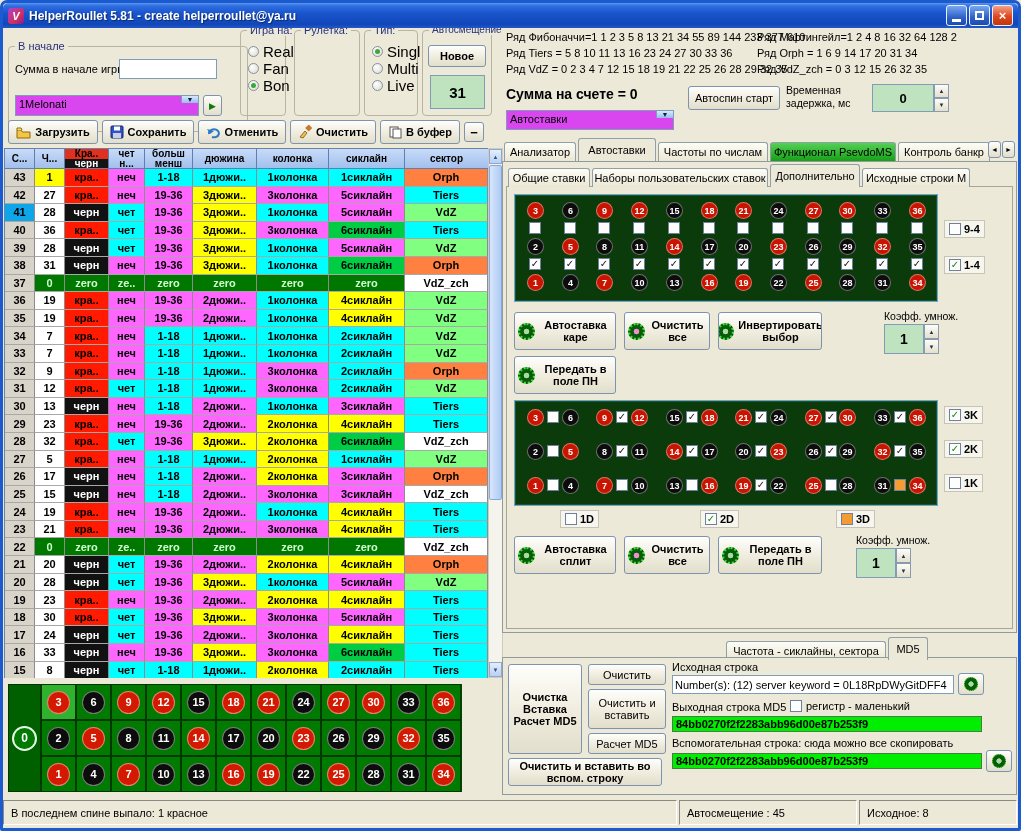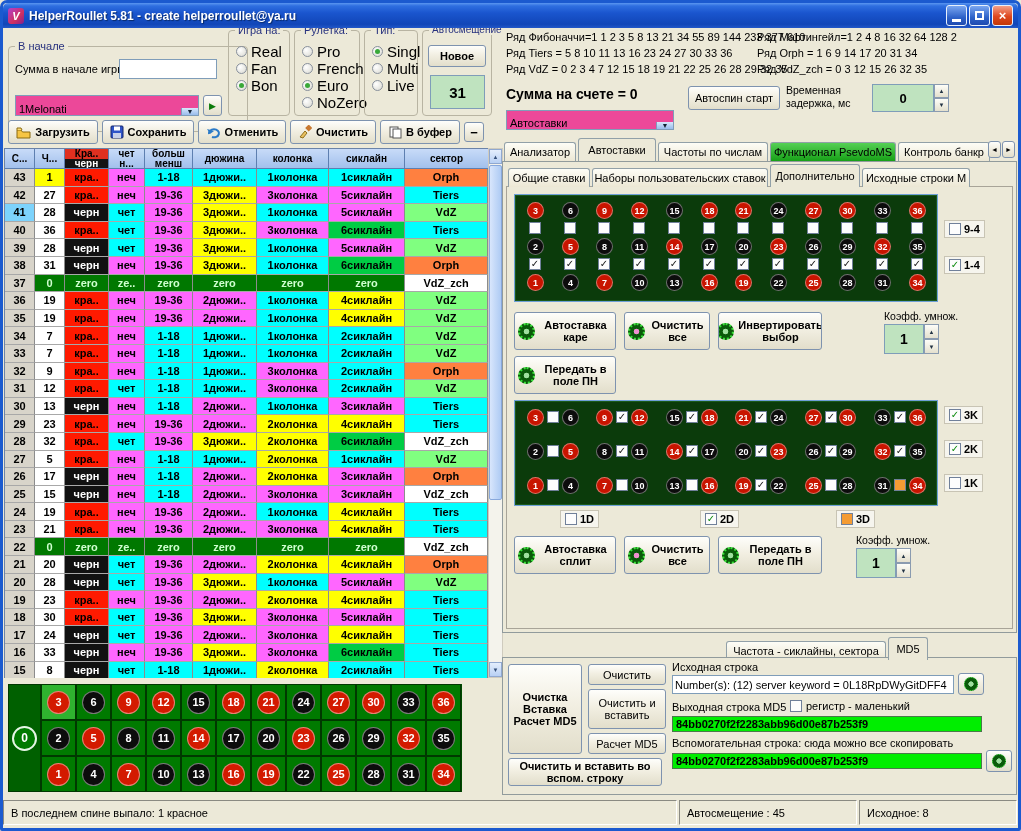--- a/index.html
+++ b/index.html
@@ -20,21 +20,21 @@
 .grp-body{position:absolute;left:0;top:12px;right:0}
 .radio-row{display:flex;align-items:center;gap:4px;height:17px;padding-left:7px}
 .radio{width:11px;height:11px;border-radius:50%;border:1px solid #88909C;background:radial-gradient(circle at 35% 35%,#FFF,#D8D8D0);position:relative;flex:none}
 .radio.sel::after{content:"";position:absolute;left:2px;top:2px;width:5px;height:5px;border-radius:50%;background:#39A839}
 .rlabel{font-size:15px;white-space:nowrap}
 .btn{position:absolute;display:flex;align-items:center;justify-content:center;gap:4px;background:linear-gradient(180deg,#FEFEFB,#F2EFE2 45%,#E2DECB);border:1px solid #7E93AF;border-radius:3px;font-weight:bold;font-size:11px;text-align:center;white-space:nowrap;overflow:hidden}
 .rbtn{white-space:normal;padding:2px 3px}
 .rbl{flex:1;line-height:12px;font-size:11px}
 .xinput{position:absolute;border:1px solid #7F9DB9;background:#fff;padding:0 2px;font-family:inherit;font-size:11px}
 .gfield{position:absolute;background:#BFE3BF;border:1px solid #7F9DB9;display:flex;align-items:center;justify-content:center;font-weight:bold}
-.combo{position:absolute;background:#ec4899;border:1px solid #7F9DB9;display:flex;align-items:flex-end}
+.combo{position:absolute;background:#d946ef;border:1px solid #7F9DB9;display:flex;align-items:flex-start}
 .combo-text{flex:1;padding:2px 0 0 3px;font-size:11px;white-space:nowrap;overflow:hidden}
 .combo-btn{width:17px;background:linear-gradient(180deg,#D8E8FC,#98BCEC);border-left:1px solid #7F9DB9;display:flex;align-items:center;justify-content:center;font-size:7px;color:#123}
 .spin{position:absolute;display:flex}
 .spin-field{background:#BFE3BF;border:1px solid #7F9DB9;display:flex;align-items:center;justify-content:center;font-weight:bold}
 .spin-btns{display:flex;flex-direction:column;width:15px}
 .spin-b{flex:1;background:linear-gradient(180deg,#FDFDF8,#E4E0CE);border:1px solid #8A9BB0;font-size:6px;display:flex;align-items:center;justify-content:center;color:#234}
 #hist{position:absolute;left:4px;top:148px;width:484px;height:530px;border-top:1px solid #6B83A8;border-left:1px solid #6B83A8;overflow:hidden;background:#fff}
 #hist-header{display:flex;height:20px}
 .hhc{border-right:1px solid #5E7FB0;border-bottom:1px solid #5E7FB0;background:linear-gradient(180deg,#C8DBF8,#A2C0EC);display:flex;flex-direction:column;align-items:center;justify-content:center;font-size:10px;font-weight:bold;line-height:10px;overflow:hidden}
 .hh-half{width:100%;height:10px;line-height:10px;text-align:center}
@@ -100,57 +100,39 @@
   <input class="xinput" style="left: 110px; top: 12px; width: 98px; height: 20px;" value="">
   <div class="combo" style="left:6px;top:48px;width:184px;height:21px">
     <div class="combo-text">1Melonati</div>
     <div class="combo-btn">▼</div>
   </div>
   <div class="btn" style="left:194px;top:48px;width:19px;height:21px;color:#0A7A0A;font-size:9px">
       <span>▶</span>
     </div>
 </div>
 
-<div class="grp" style="left:228px;top:30px;width:62px;height:86px">
+<div class="grp" style="left:240px;top:30px;width:46px;height:86px">
   <span class="gtitle">Игра на:</span>
   <div class="grp-body" id="game-radios">
       <div class="radio-row">
         <div class="radio"></div>
         <div class="rlabel">Real</div>
       </div>
       <div class="radio-row">
         <div class="radio"></div>
         <div class="rlabel">Fan</div>
       </div>
       <div class="radio-row">
         <div class="radio sel"></div>
         <div class="rlabel">Bon</div>
       </div>
     </div>
 </div>
 <div class="grp" style="left:294px;top:30px;width:66px;height:86px">
   <span class="gtitle">Рулетка:</span>
-  <div class="grp-body" id="wheel-radios">
-      <div class="radio-row">
-        <div class="radio"></div>
-        <div class="rlabel">Pro</div>
-      </div>
-      <div class="radio-row">
-        <div class="radio"></div>
-        <div class="rlabel">French</div>
-      </div>
-      <div class="radio-row">
-        <div class="radio sel"></div>
-        <div class="rlabel">Euro</div>
-      </div>
-      <div class="radio-row">
-        <div class="radio"></div>
-        <div class="rlabel">NoZero</div>
-      </div>
-    </div>
 </div>
 <div class="grp" style="left:364px;top:30px;width:54px;height:86px">
   <span class="gtitle">Тип:</span>
   <div class="grp-body" id="type-radios">
       <div class="radio-row">
         <div class="radio sel"></div>
         <div class="rlabel">Singl</div>
       </div>
       <div class="radio-row">
         <div class="radio"></div>
@@ -244,21 +226,21 @@
         <div class="hcell" style="width: 30px; background: rgb(255, 255, 255); color: rgb(0, 0, 0);">27</div>
         <div class="hcell" style="width: 44px; background: rgb(255, 26, 0); color: rgb(0, 0, 0);">кра..</div>
         <div class="hcell" style="width: 36px; background: rgb(255, 102, 255); color: rgb(0, 0, 0);">неч</div>
         <div class="hcell" style="width: 48px; background: rgb(255, 102, 255); color: rgb(0, 0, 0);">19-36</div>
         <div class="hcell" style="width: 64px; background: rgb(255, 255, 0); color: rgb(0, 0, 0);">3дюжи..</div>
         <div class="hcell" style="width: 72px; background: rgb(255, 102, 255); color: rgb(0, 0, 0);">3колонка</div>
         <div class="hcell" style="width: 76px; background: rgb(255, 102, 255); color: rgb(0, 0, 0);">5сиклайн</div>
         <div class="hcell" style="width: 83px; background: rgb(0, 255, 255); color: rgb(0, 0, 0);">Tiers</div>
       </div>
       <div class="hrow">
-        <div class="hcell" style="width: 30px; background: #7dd3fc; color: rgb(0, 0, 0);">41</div>
+        <div class="hcell" style="width: 30px; background: #0ea5e9; color: rgb(0, 0, 0);">41</div>
         <div class="hcell" style="width: 30px; background: rgb(255, 255, 255); color: rgb(0, 0, 0);">28</div>
         <div class="hcell" style="width: 44px; background: rgb(17, 17, 17); color: rgb(255, 255, 255);">черн</div>
         <div class="hcell" style="width: 36px; background: rgb(0, 255, 255); color: rgb(0, 0, 0);">чет</div>
         <div class="hcell" style="width: 48px; background: rgb(255, 102, 255); color: rgb(0, 0, 0);">19-36</div>
         <div class="hcell" style="width: 64px; background: rgb(255, 255, 0); color: rgb(0, 0, 0);">3дюжи..</div>
         <div class="hcell" style="width: 72px; background: rgb(0, 255, 255); color: rgb(0, 0, 0);">1колонка</div>
         <div class="hcell" style="width: 76px; background: rgb(255, 102, 255); color: rgb(0, 0, 0);">5сиклайн</div>
         <div class="hcell" style="width: 83px; background: rgb(128, 255, 128); color: rgb(0, 0, 0);">VdZ</div>
       </div>
       <div class="hrow">

